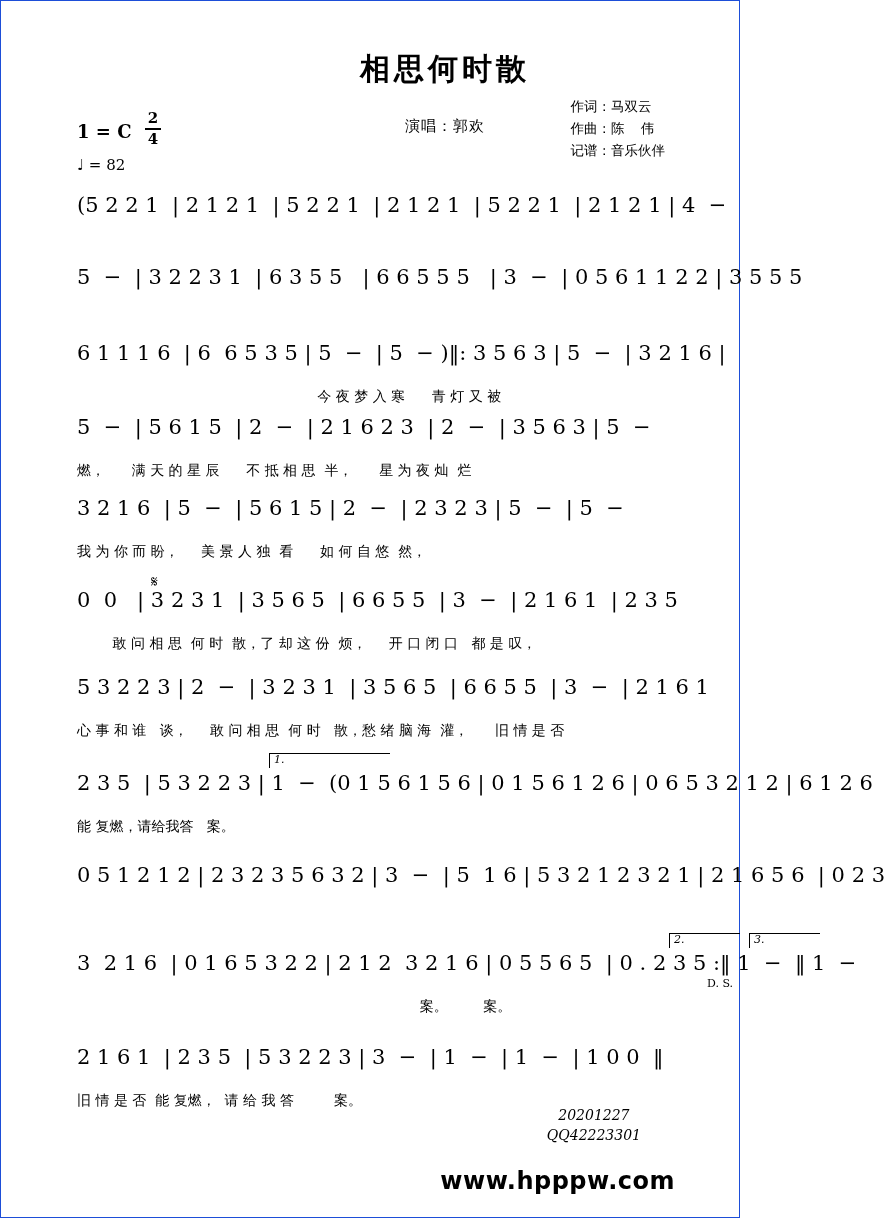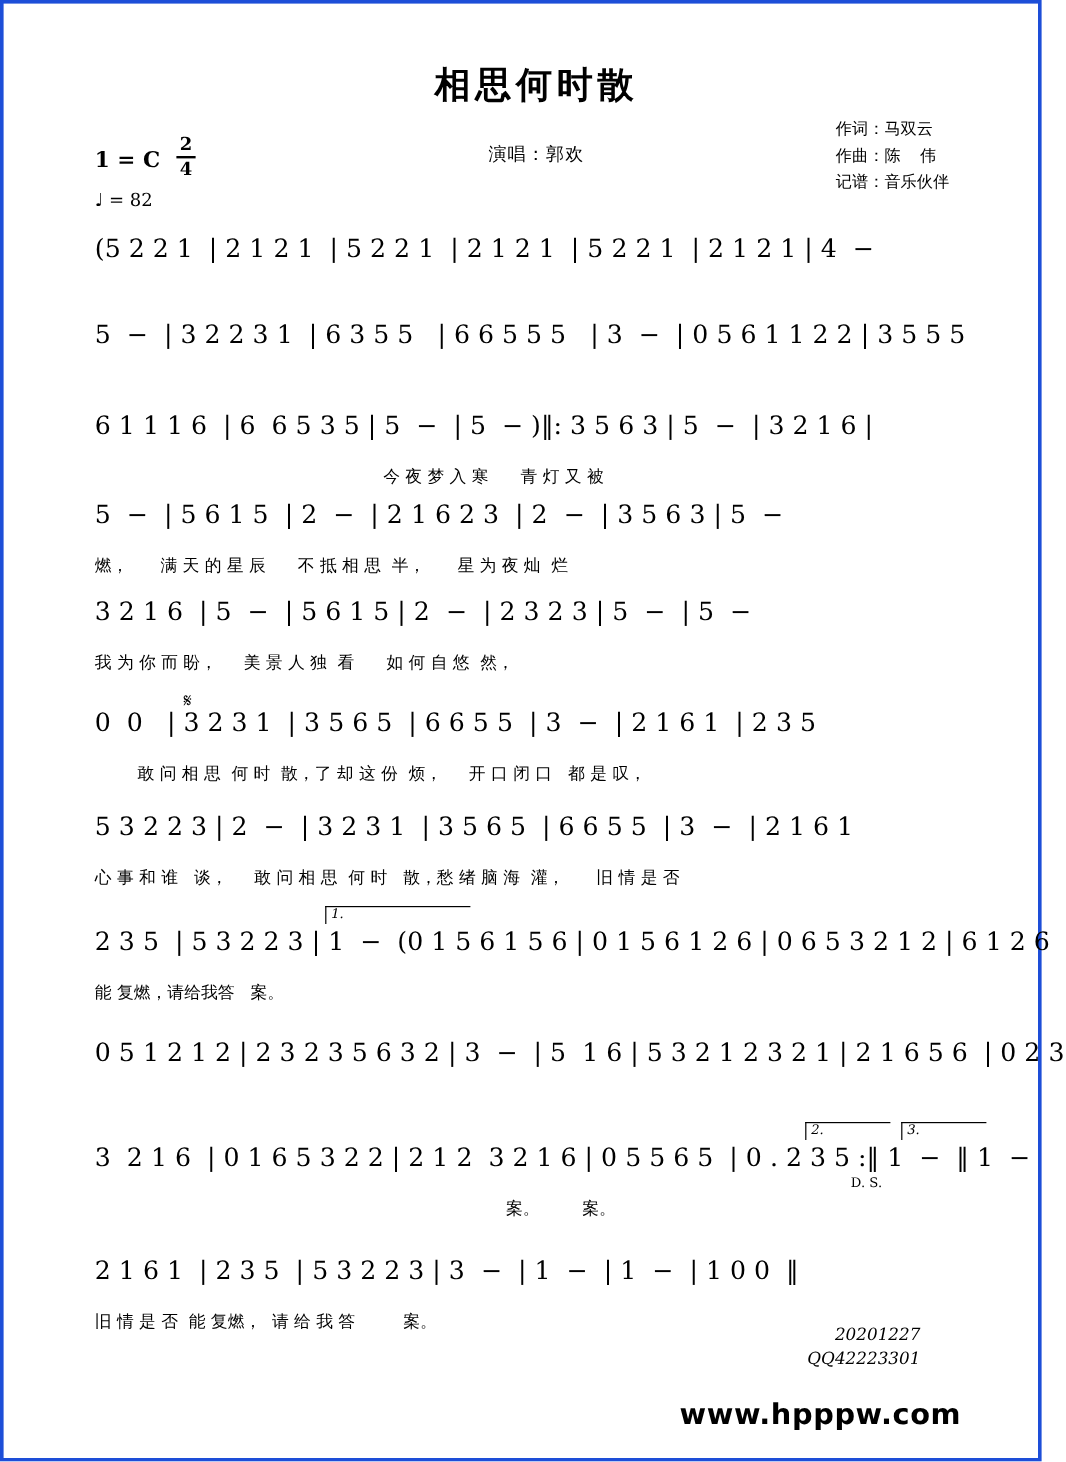--- a/index.html
+++ b/index.html
@@ -11,23 +11,23 @@
     width: 888px;
     height: 1218px;
     font-family: "Liberation Serif", serif;
     color: #000000;
     position: relative;
     overflow: hidden;
   }
   .sheet {
     position: absolute;
     left: 0; top: 0;
-    width: 868px;
+    width: 740px;
     height: 1218px;
-    border: 3px solid #1d4ed8;
+    border: 1px solid #1d4ed8;
     box-sizing: border-box;
   }
   
   .title {
     position: absolute;
     top: 48px;
     left: 0;
     width: 888px;
     text-align: center;
     font-family: "DejaVu Sans", sans-serif;
@@ -109,21 +109,21 @@
   }
   
   .footer-id {
     position: absolute;
     right: 98px;
     bottom: 72px;
     font-family: "DejaVu Serif", serif;
     font-style: italic;
     font-size: 14px;
     line-height: 20px;
-    text-align: right;
+    text-align: center;
   }
   .watermark {
     position: absolute;
     right: 64px;
     bottom: 22px;
     font-family: "DejaVu Sans", sans-serif;
     font-weight: bold;
     font-size: 24px;
     letter-spacing: 0.5px;
   }

